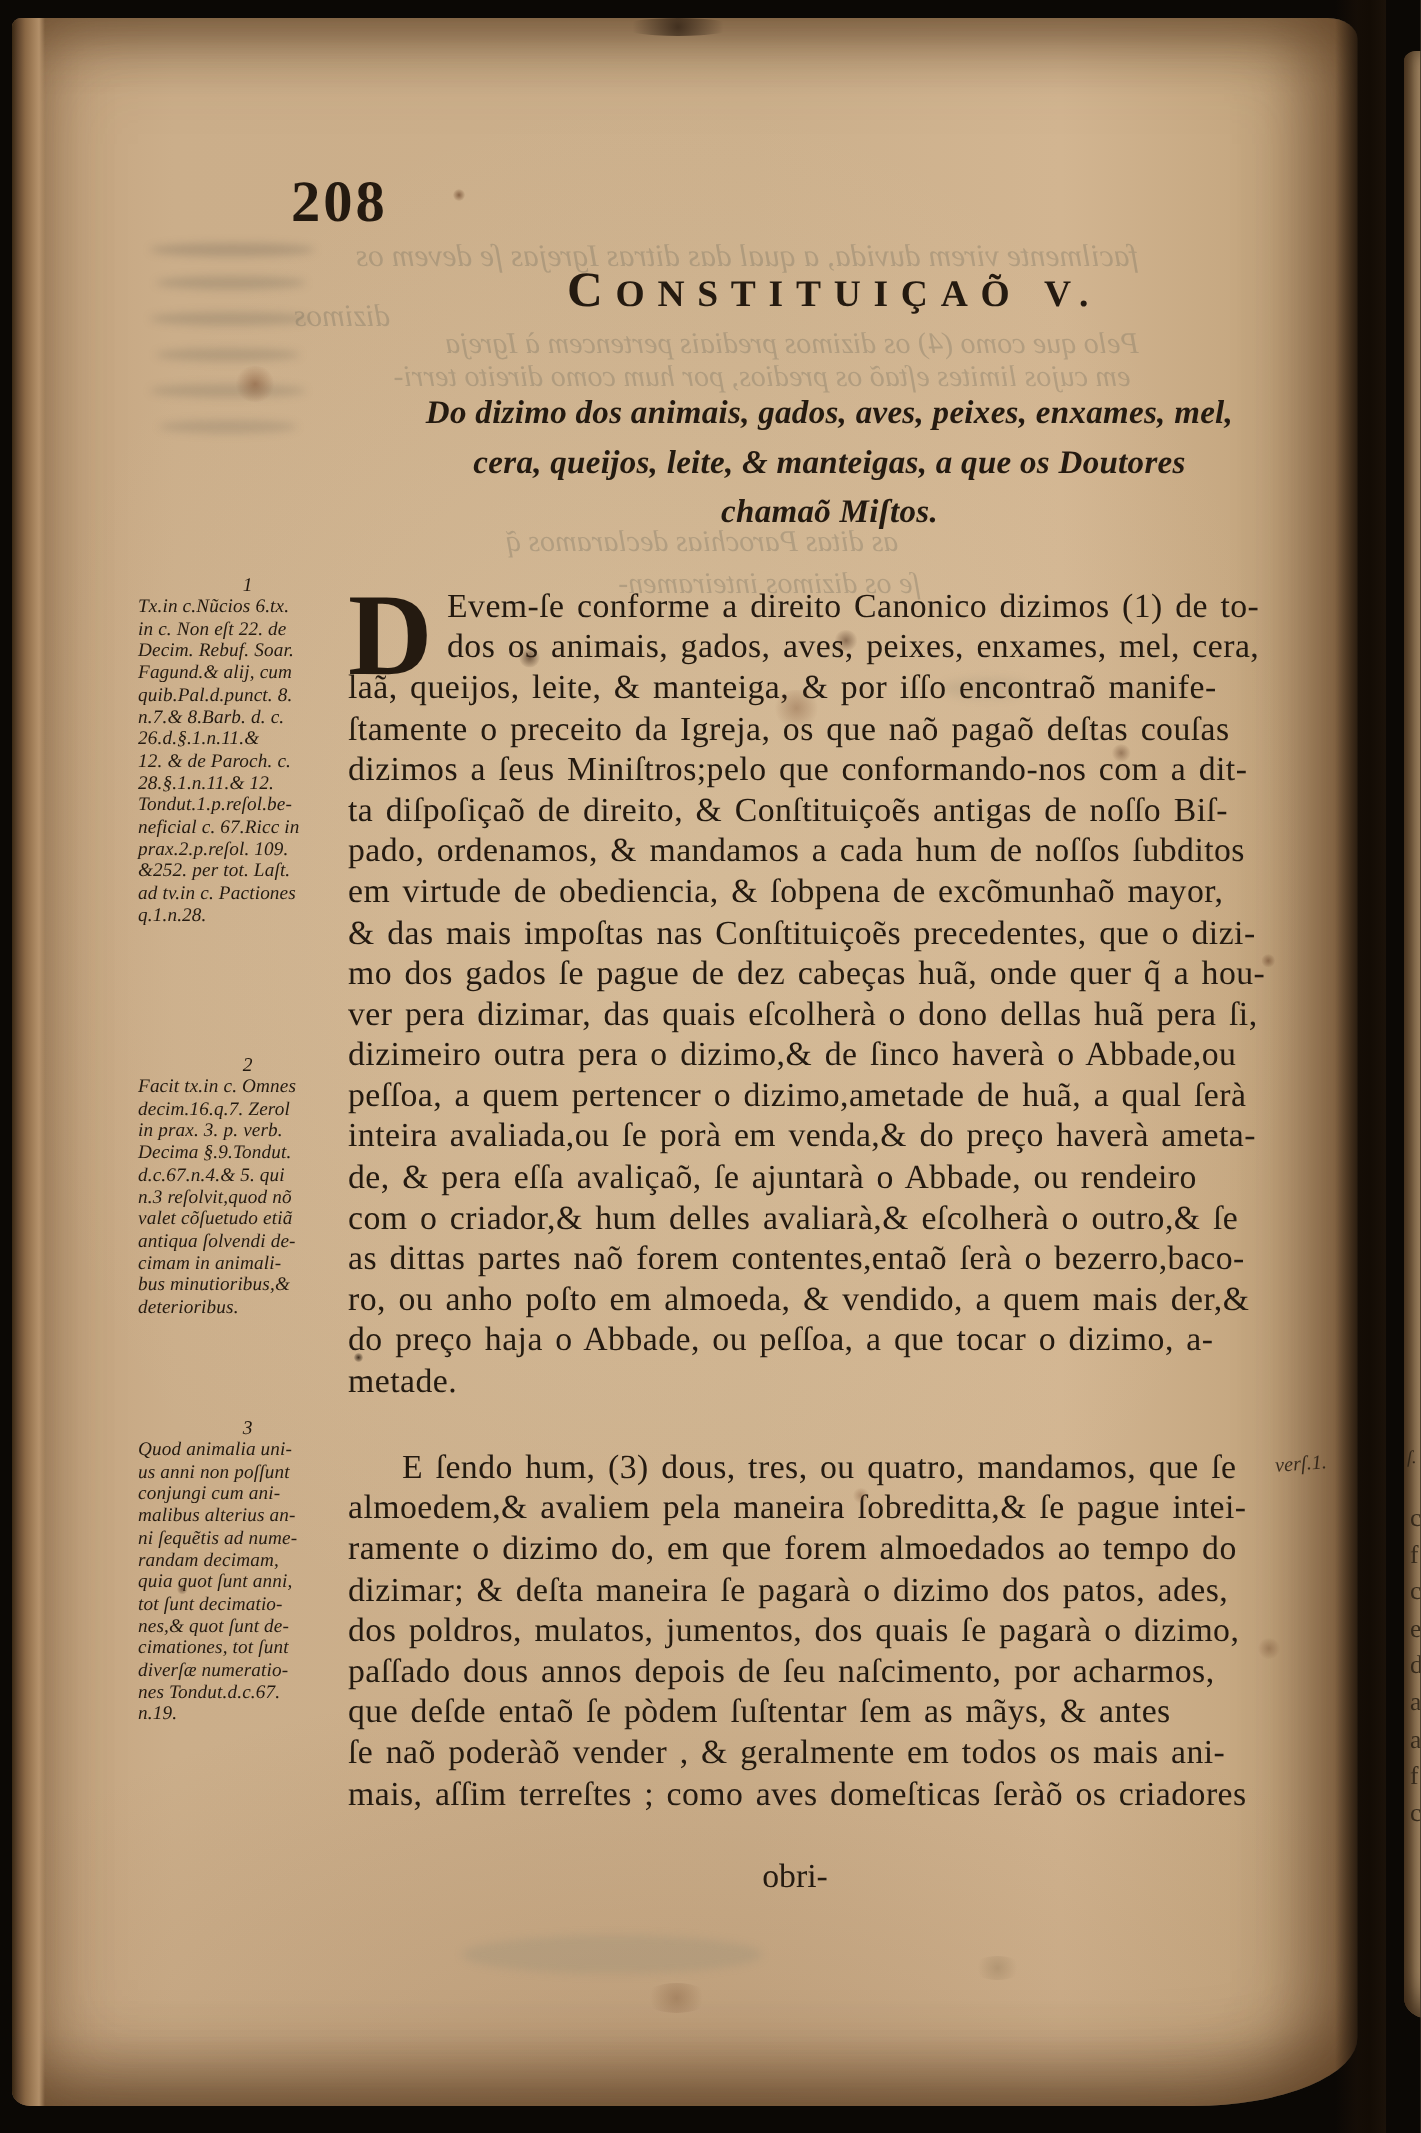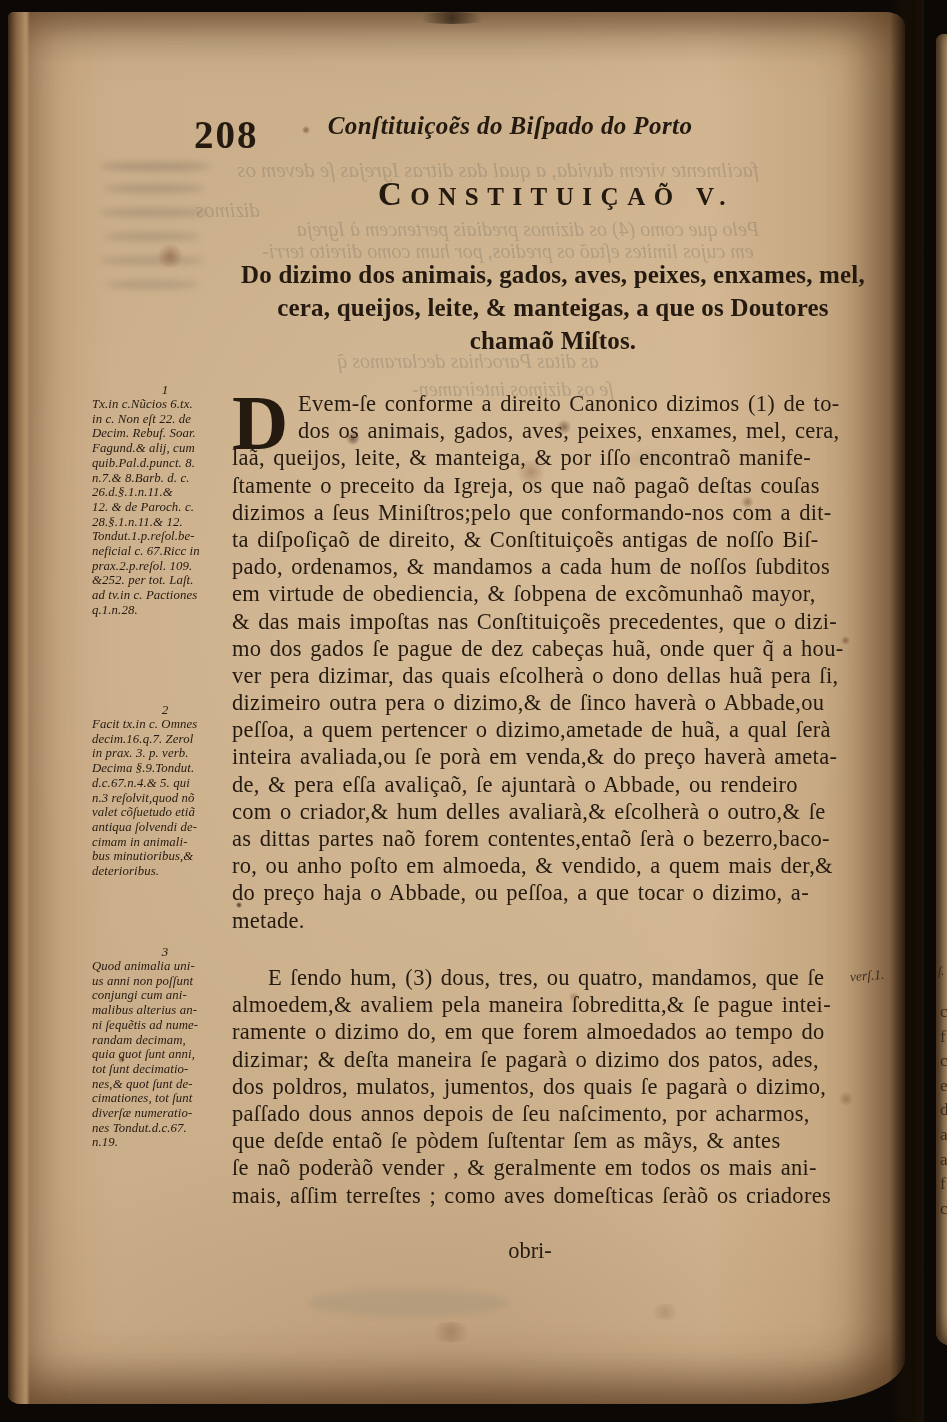--- a/index.html
+++ b/index.html
@@ -27,21 +27,21 @@
 
   
   .pagenum{position:absolute;left:186px;top:100px;font-size:39px;font-weight:bold;
            letter-spacing:2px;}
   .running-header{position:absolute;left:262px;top:100px;width:480px;text-align:center;
            font-style:italic;font-weight:bold;font-size:25px;letter-spacing:.4px;}
   .chapter-title{position:absolute;left:248px;top:164px;width:600px;text-align:center;
            font-size:25px;font-weight:bold;letter-spacing:.34em;}
   .chapter-title::first-letter{font-size:33px;}
   .subtitle{position:absolute;left:205px;top:246px;width:680px;text-align:center;
-           font-weight:bold;font-size:25px;line-height:33px;letter-spacing:.2px;}
+           font-style:italic;font-weight:bold;font-size:22px;line-height:33px;letter-spacing:.2px;}
 
   
   .note-num{position:absolute;width:146px;text-align:center;font-size:13px;font-style:italic;}
   .note{position:absolute;left:84px;width:150px;font-style:italic;font-size:12.8px;
         line-height:14.7px;letter-spacing:.1px;}
   .nn1{left:84px;top:370px;} .nl1{top:385px;}
   .nn2{left:84px;top:690px;} .nl2{top:705px;}
   .nn3{left:84px;top:932px;} .nl3{top:947px;}
 
   
@@ -103,21 +103,20 @@
     <div class="smudge" style="left:92px;top:150px;width:110px;height:9px;background:rgba(105,95,80,.28);"></div>
     <div class="smudge" style="left:96px;top:172px;width:100px;height:9px;background:rgba(105,95,80,.26);"></div>
     <div class="smudge" style="left:92px;top:196px;width:108px;height:9px;background:rgba(105,95,80,.26);"></div>
     <div class="smudge" style="left:96px;top:220px;width:96px;height:9px;background:rgba(105,95,80,.24);"></div>
     <div class="smudge" style="left:92px;top:244px;width:104px;height:9px;background:rgba(105,95,80,.24);"></div>
     <div class="smudge" style="left:98px;top:268px;width:92px;height:9px;background:rgba(105,95,80,.22);"></div>
     <div class="smudge" style="left:300px;top:1278px;width:200px;height:26px;background:rgba(120,130,110,.18);"></div>
     <div class="smudge" style="left:620px;top:440px;width:60px;height:14px;background:rgba(110,105,90,.12);"></div>
 
     <div class="pagenum">208</div>
-    <div class="running-header">Conſtituiçoẽs do Biſpado do Porto</div>
     <div class="chapter-title">CONSTITUIÇAÕ V.</div>
     <div class="subtitle">
         <div class="subline">Do dizimo dos animais, gados, aves, peixes, enxames, mel,</div>
         <div class="subline">cera, queijos, leite, &amp; manteigas, a que os Doutores</div>
         <div class="subline">chamaõ Miſtos.</div>
       </div>
 
     <div class="note-num nn1">1</div>
     <div class="note nl1">
         <div class="nline">Tx.in c.Nũcios 6.tx.</div>

